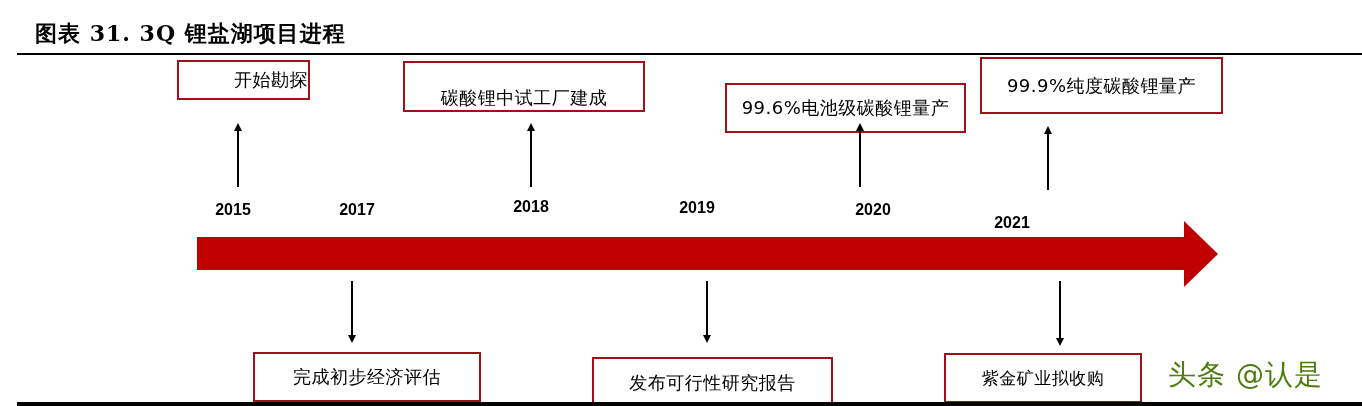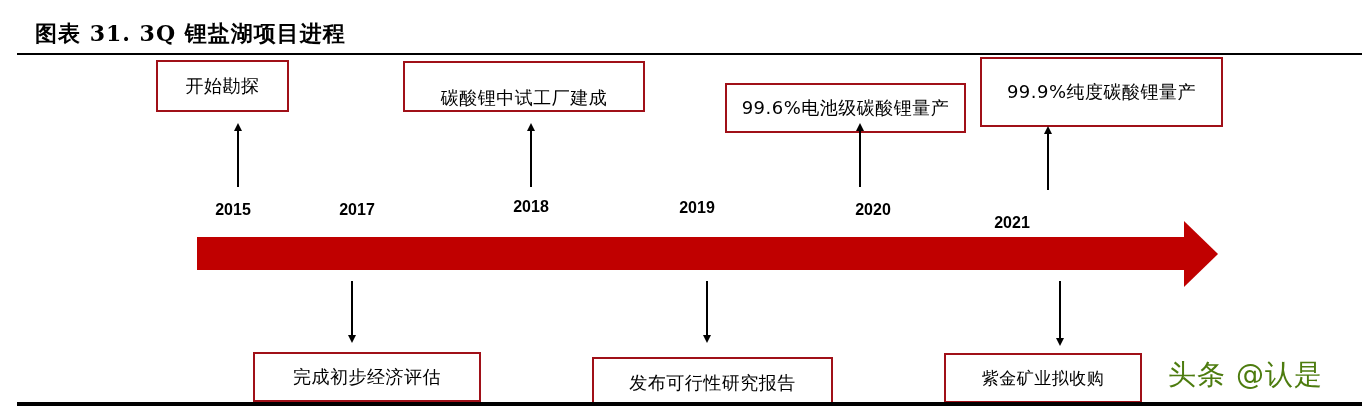--- a/index.html
+++ b/index.html
@@ -52,30 +52,30 @@
       text-shadow: 1px 1px 0 #fff, -1px -1px 0 #fff;
       letter-spacing: 1px;
     }
   </style>
 </head>
 <body>
 
 <div class="title">图表 31. 3Q 锂盐湖项目进程</div>
 <div class="rule rule-top"></div>
 
-<div class="box" style="left:156px; top:60px; width:133px; height:52px;">
+<div class="box" style="left:177px; top:60px; width:133px; height:40px;justify-content:flex-end;">
   <span>开始勘探</span>
 </div>
 <div class="box" style="left:403px; top:61px; width:242px; height:51px;align-items:flex-end;">
   <span>碳酸锂中试工厂建成</span>
 </div>
 <div class="box" style="left:725px; top:59px; width:241px; height:50px;margin-top:24px;">
   <span>99.6%电池级碳酸锂量产</span>
 </div>
-<div class="box" style="left:980px; top:57px; width:243px; height:70px;">
+<div class="box" style="left:980px; top:57px; width:243px; height:57px;">
   <span>99.9%纯度碳酸锂量产</span>
 </div>
 
 <div class="vline arrow-up" style="left:237px; top:130px; height:57px;"></div>
 <div class="vline arrow-up" style="left:530px; top:130px; height:57px;"></div>
 <div class="vline arrow-up" style="left:859px; top:130px; height:57px;"></div>
 <div class="vline arrow-up" style="left:1047px; top:133px; height:57px;"></div>
 
 <div class="year" style="left:233px; top:201px;">2015</div>
 <div class="year" style="left:357px; top:201px;">2017</div>

